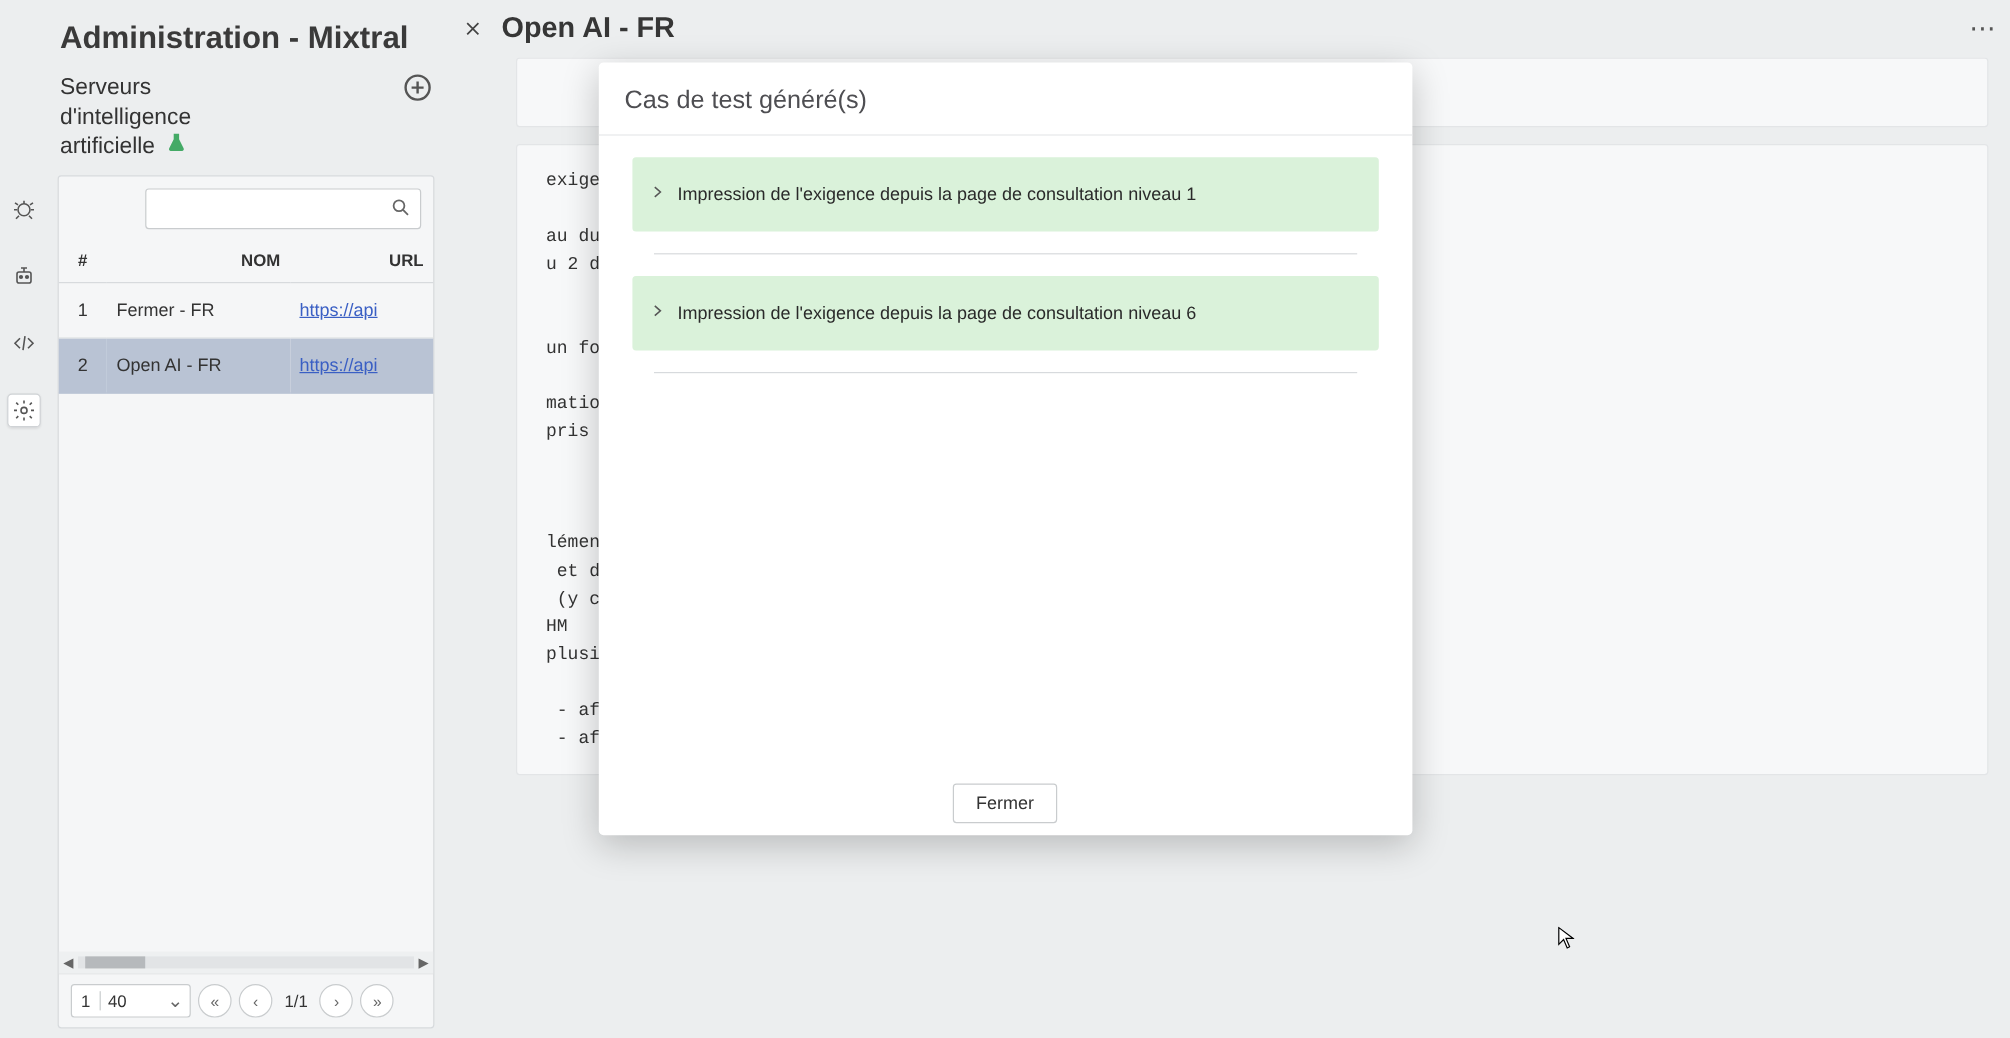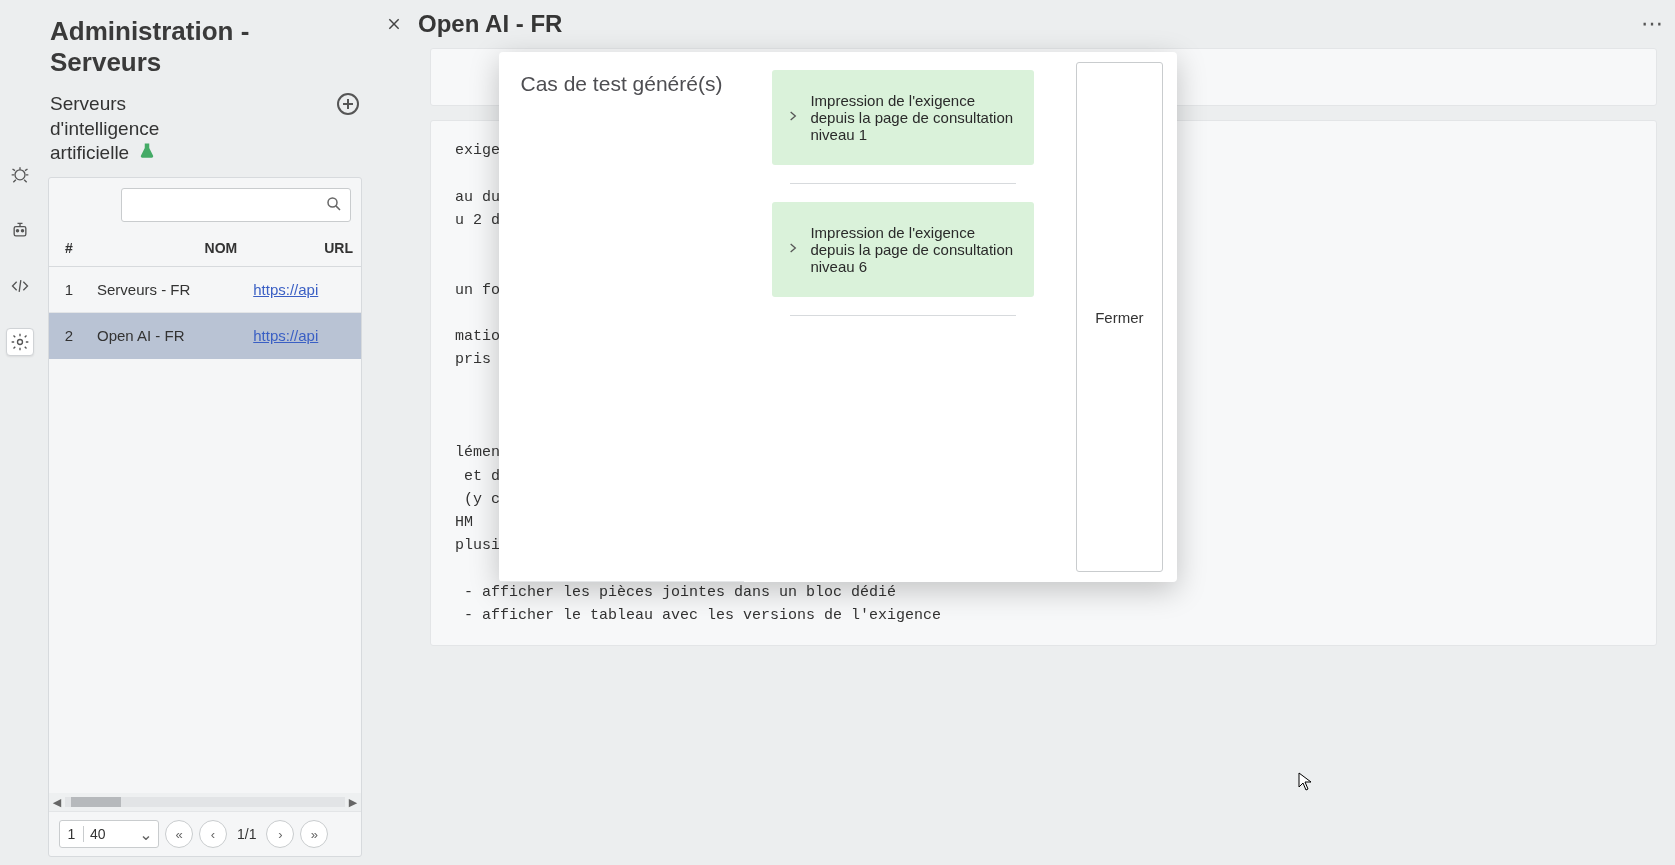--- a/index.html
+++ b/index.html
@@ -60,27 +60,27 @@
   .tab-title { font-size:24px; font-weight:600; color:#363636; margin-left:10px; }
   .tab-more { margin-left:auto; color:#555; cursor:pointer; font-size:22px; letter-spacing:2px; }
   
   .content { flex:1; padding:0 18px 18px 60px; overflow:hidden; position:relative; }
   .card { background:#f7f8f9; border:1px solid #e3e5e7; border-radius:3px; margin-bottom:14px; }
   .card.spacer { height:58px; }
   .desc { padding:18px 24px; font-family: "Consolas","Courier New",monospace; font-size:15px; line-height:1.55; color:#333; white-space:pre-wrap; }
   
   
   .overlay { position:absolute; inset:0; display:flex; align-items:flex-start; justify-content:center; pointer-events:none; }
-  .dialog { margin-top:52px; width:678px; background:#fff; border-radius:4px; box-shadow:0 8px 30px rgba(0,0,0,0.22); pointer-events:auto; display:flex; flex-direction:row; }
+  .dialog { margin-top:52px; width:678px; background:#fff; border-radius:4px; box-shadow:0 8px 30px rgba(0,0,0,0.22); pointer-events:auto; display:flex; flex-direction:column; }
   .dialog-header { padding:20px 22px 16px 22px; font-size:21px; font-weight:500; color:#4e4e52; border-bottom:1px solid #e6e8ea; }
   .dialog-body { padding:18px 28px; flex:1; min-height:530px; }
   .tc-item { background:#daf2da; border-radius:3px; padding:22px 14px; display:flex; align-items:center; gap:10px; font-size:15px; color:#2a2a2a; cursor:pointer; }
   .tc-item .chev svg { width:14px; height:14px; stroke:#555; fill:none; stroke-width:2.2; }
   .tc-sep { height:1px; background:#d7dadd; margin:18px 18px; }
-  .dialog-footer { padding:10px 14px; display:flex; justify-content:flex-start; }
+  .dialog-footer { padding:10px 14px; display:flex; justify-content:center; }
   .btn { border:1px solid #c9ccce; background:#fff; border-radius:3px; padding:7px 18px; font-size:15px; color:#333; cursor:pointer; }
   
   .cursor { position:absolute; width:14px; height:20px; pointer-events:none; }
   .cursor svg { width:14px; height:20px; }
 </style>
 </head>
 <body>
 
 <div class="app">
   <div class="nav-rail">
@@ -105,21 +105,21 @@
     </div>
     <div class="rail-icon active">
       <svg viewBox="0 0 24 24">
           <circle cx="12" cy="12" r="3"></circle>
           <path d="M12 2v3M12 19v3M4.2 4.2l2.1 2.1M17.7 17.7l2.1 2.1M2 12h3M19 12h3M4.2 19.8l2.1-2.1M17.7 6.3l2.1-2.1"></path>
         </svg>
     </div>
   </div>
 
   <div class="left-panel">
-    <div class="left-panel-title">Administration - Serveurs</div>
+    <div class="left-panel-title">Administration - Mixtral</div>
     <div class="section-header">
       <h2>
         <span>Serveurs d'intelligence artificielle</span>
         <span class="beaker">
           <svg viewBox="0 0 24 24">
               <path d="M9 2h6v6l5 10a2 2 0 0 1-1.8 3H5.8A2 2 0 0 1 4 18l5-10V2z" fill="#4a6"></path>
             </svg>
         </span>
       </h2>
       <div class="add-btn">
@@ -146,21 +146,21 @@
         <thead>
           <tr>
             <th class="num">#</th>
             <th>NOM</th>
             <th>URL</th>
           </tr>
         </thead>
         <tbody>
           <tr>
             <td class="num">1</td>
-            <td>Serveurs - FR</td>
+            <td>Fermer - FR</td>
             <td><a href="#">https://api</a></td>
           </tr>
           <tr class="selected">
             <td class="num">2</td>
             <td>Open AI - FR</td>
             <td><a href="#">https://api</a></td>
           </tr>
         </tbody>
       </table>
       <div class="hscroll">

